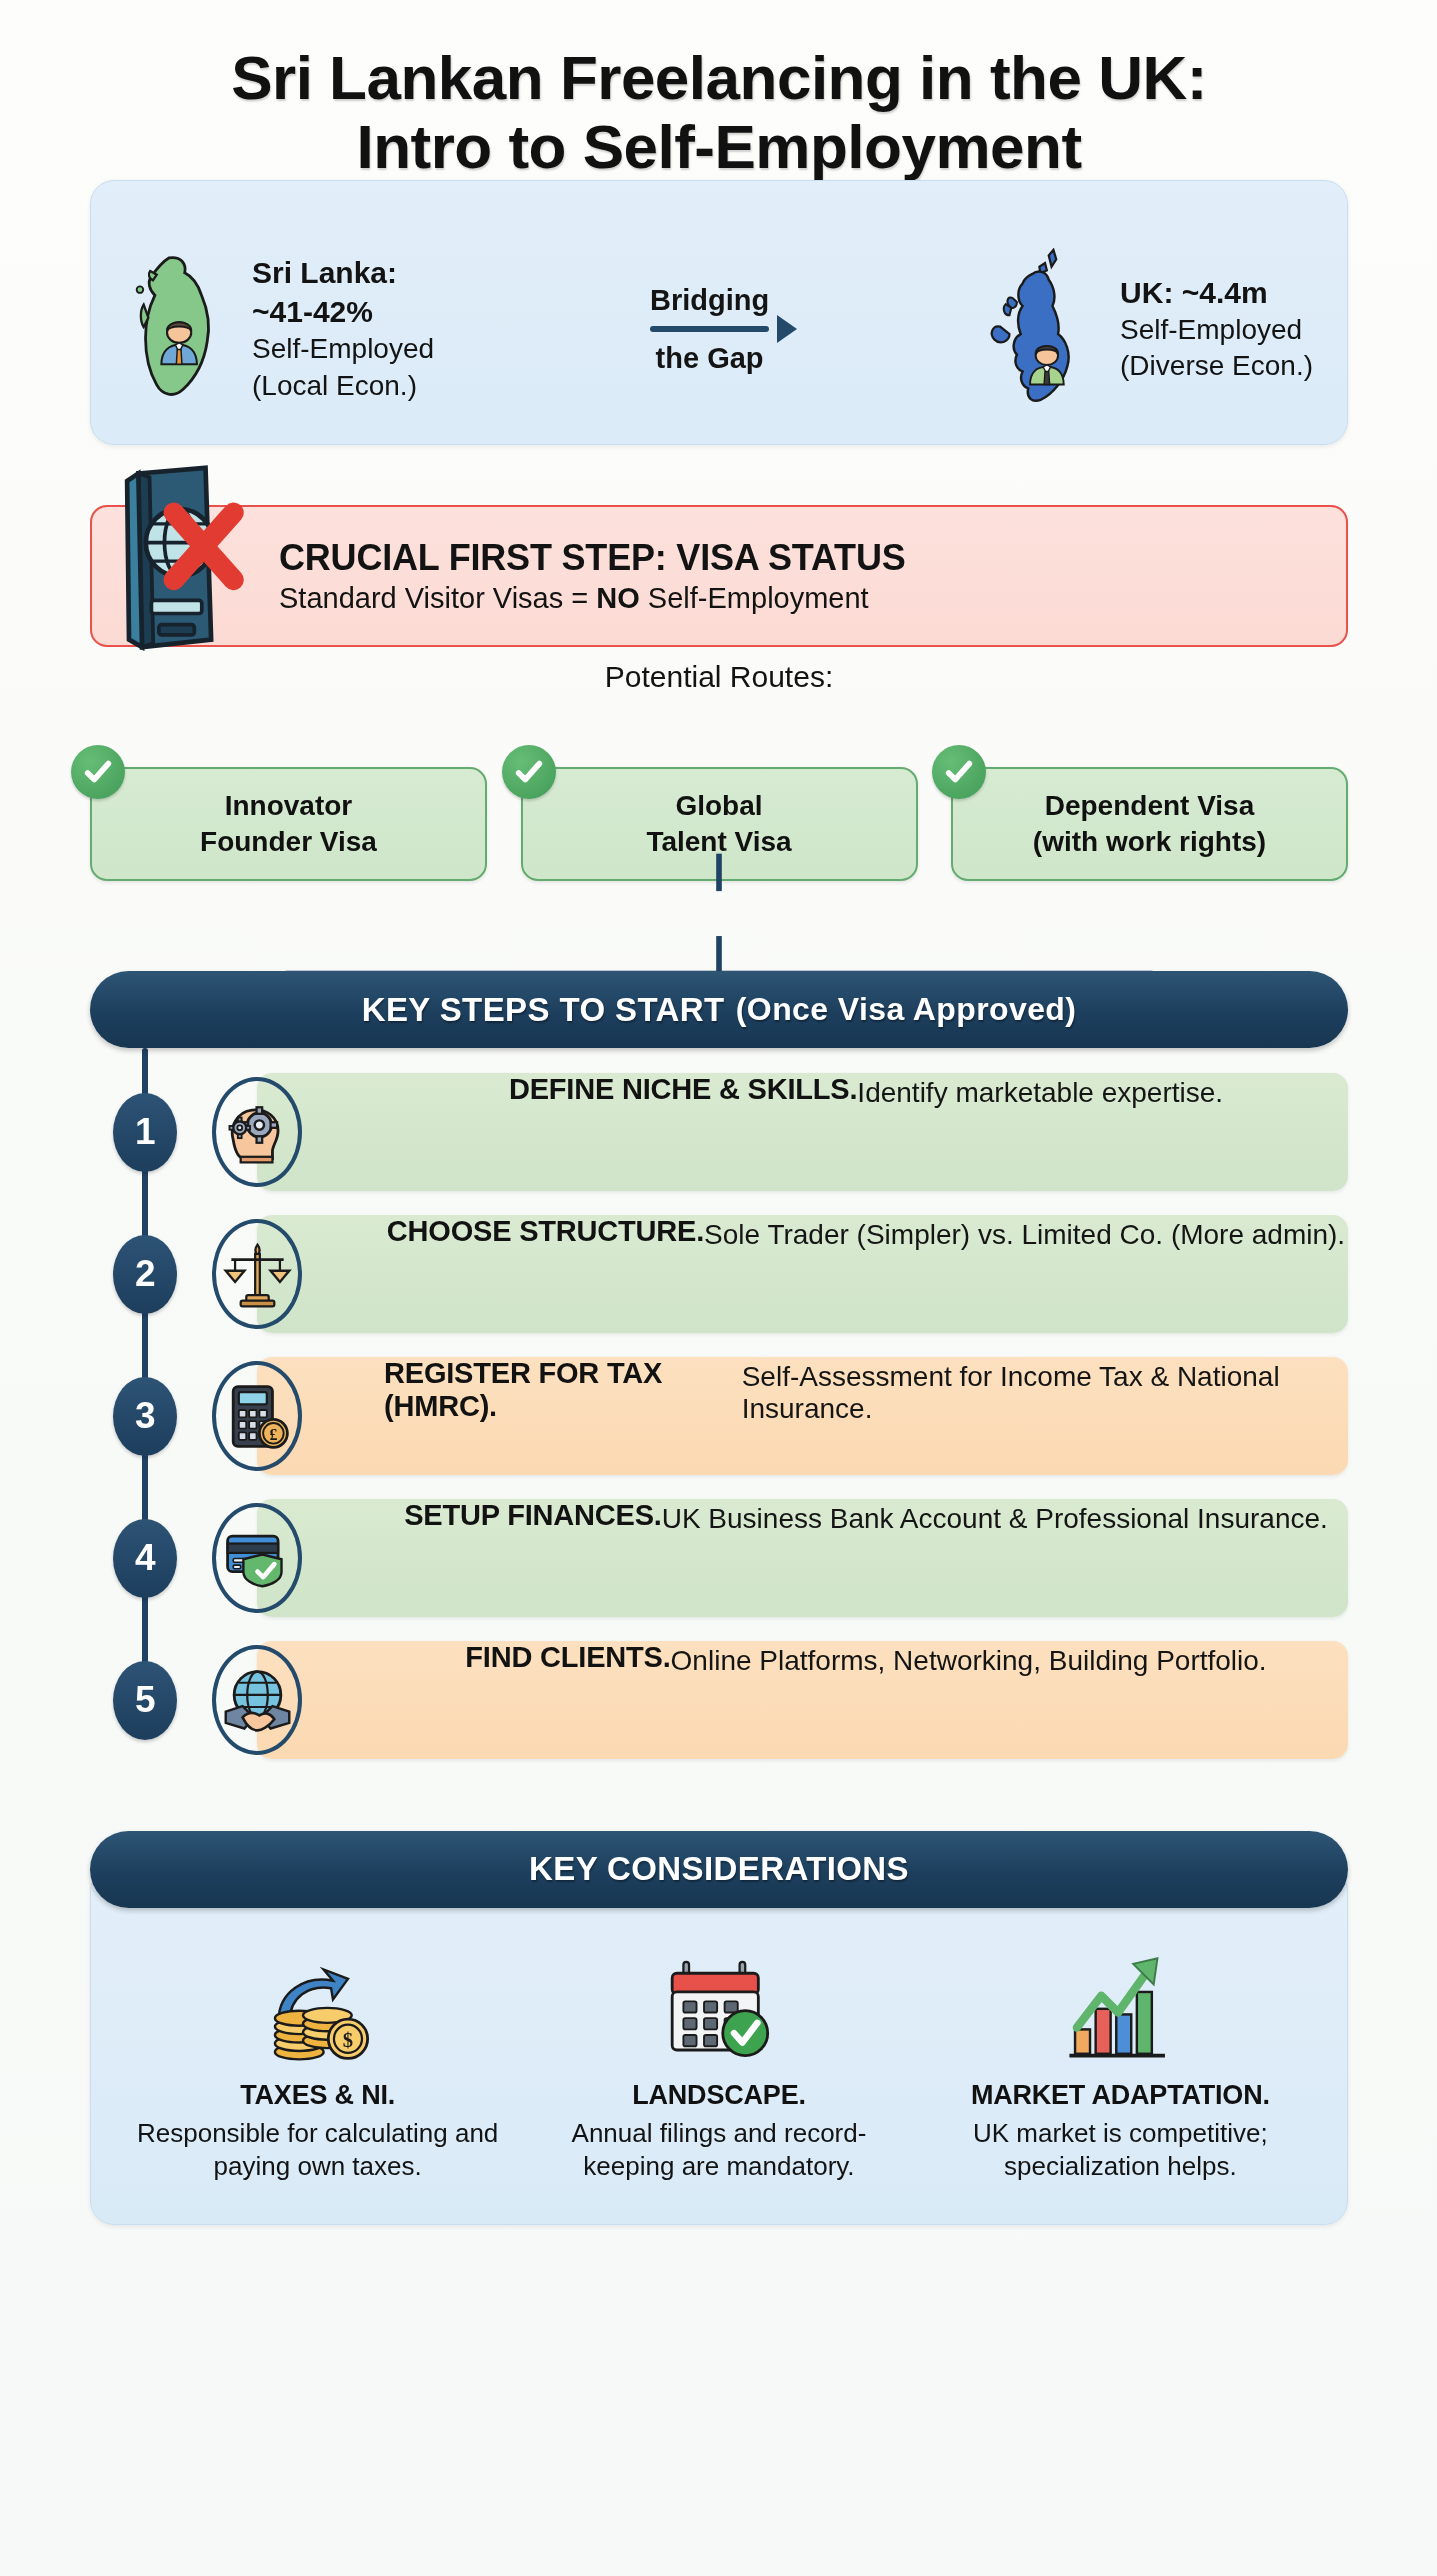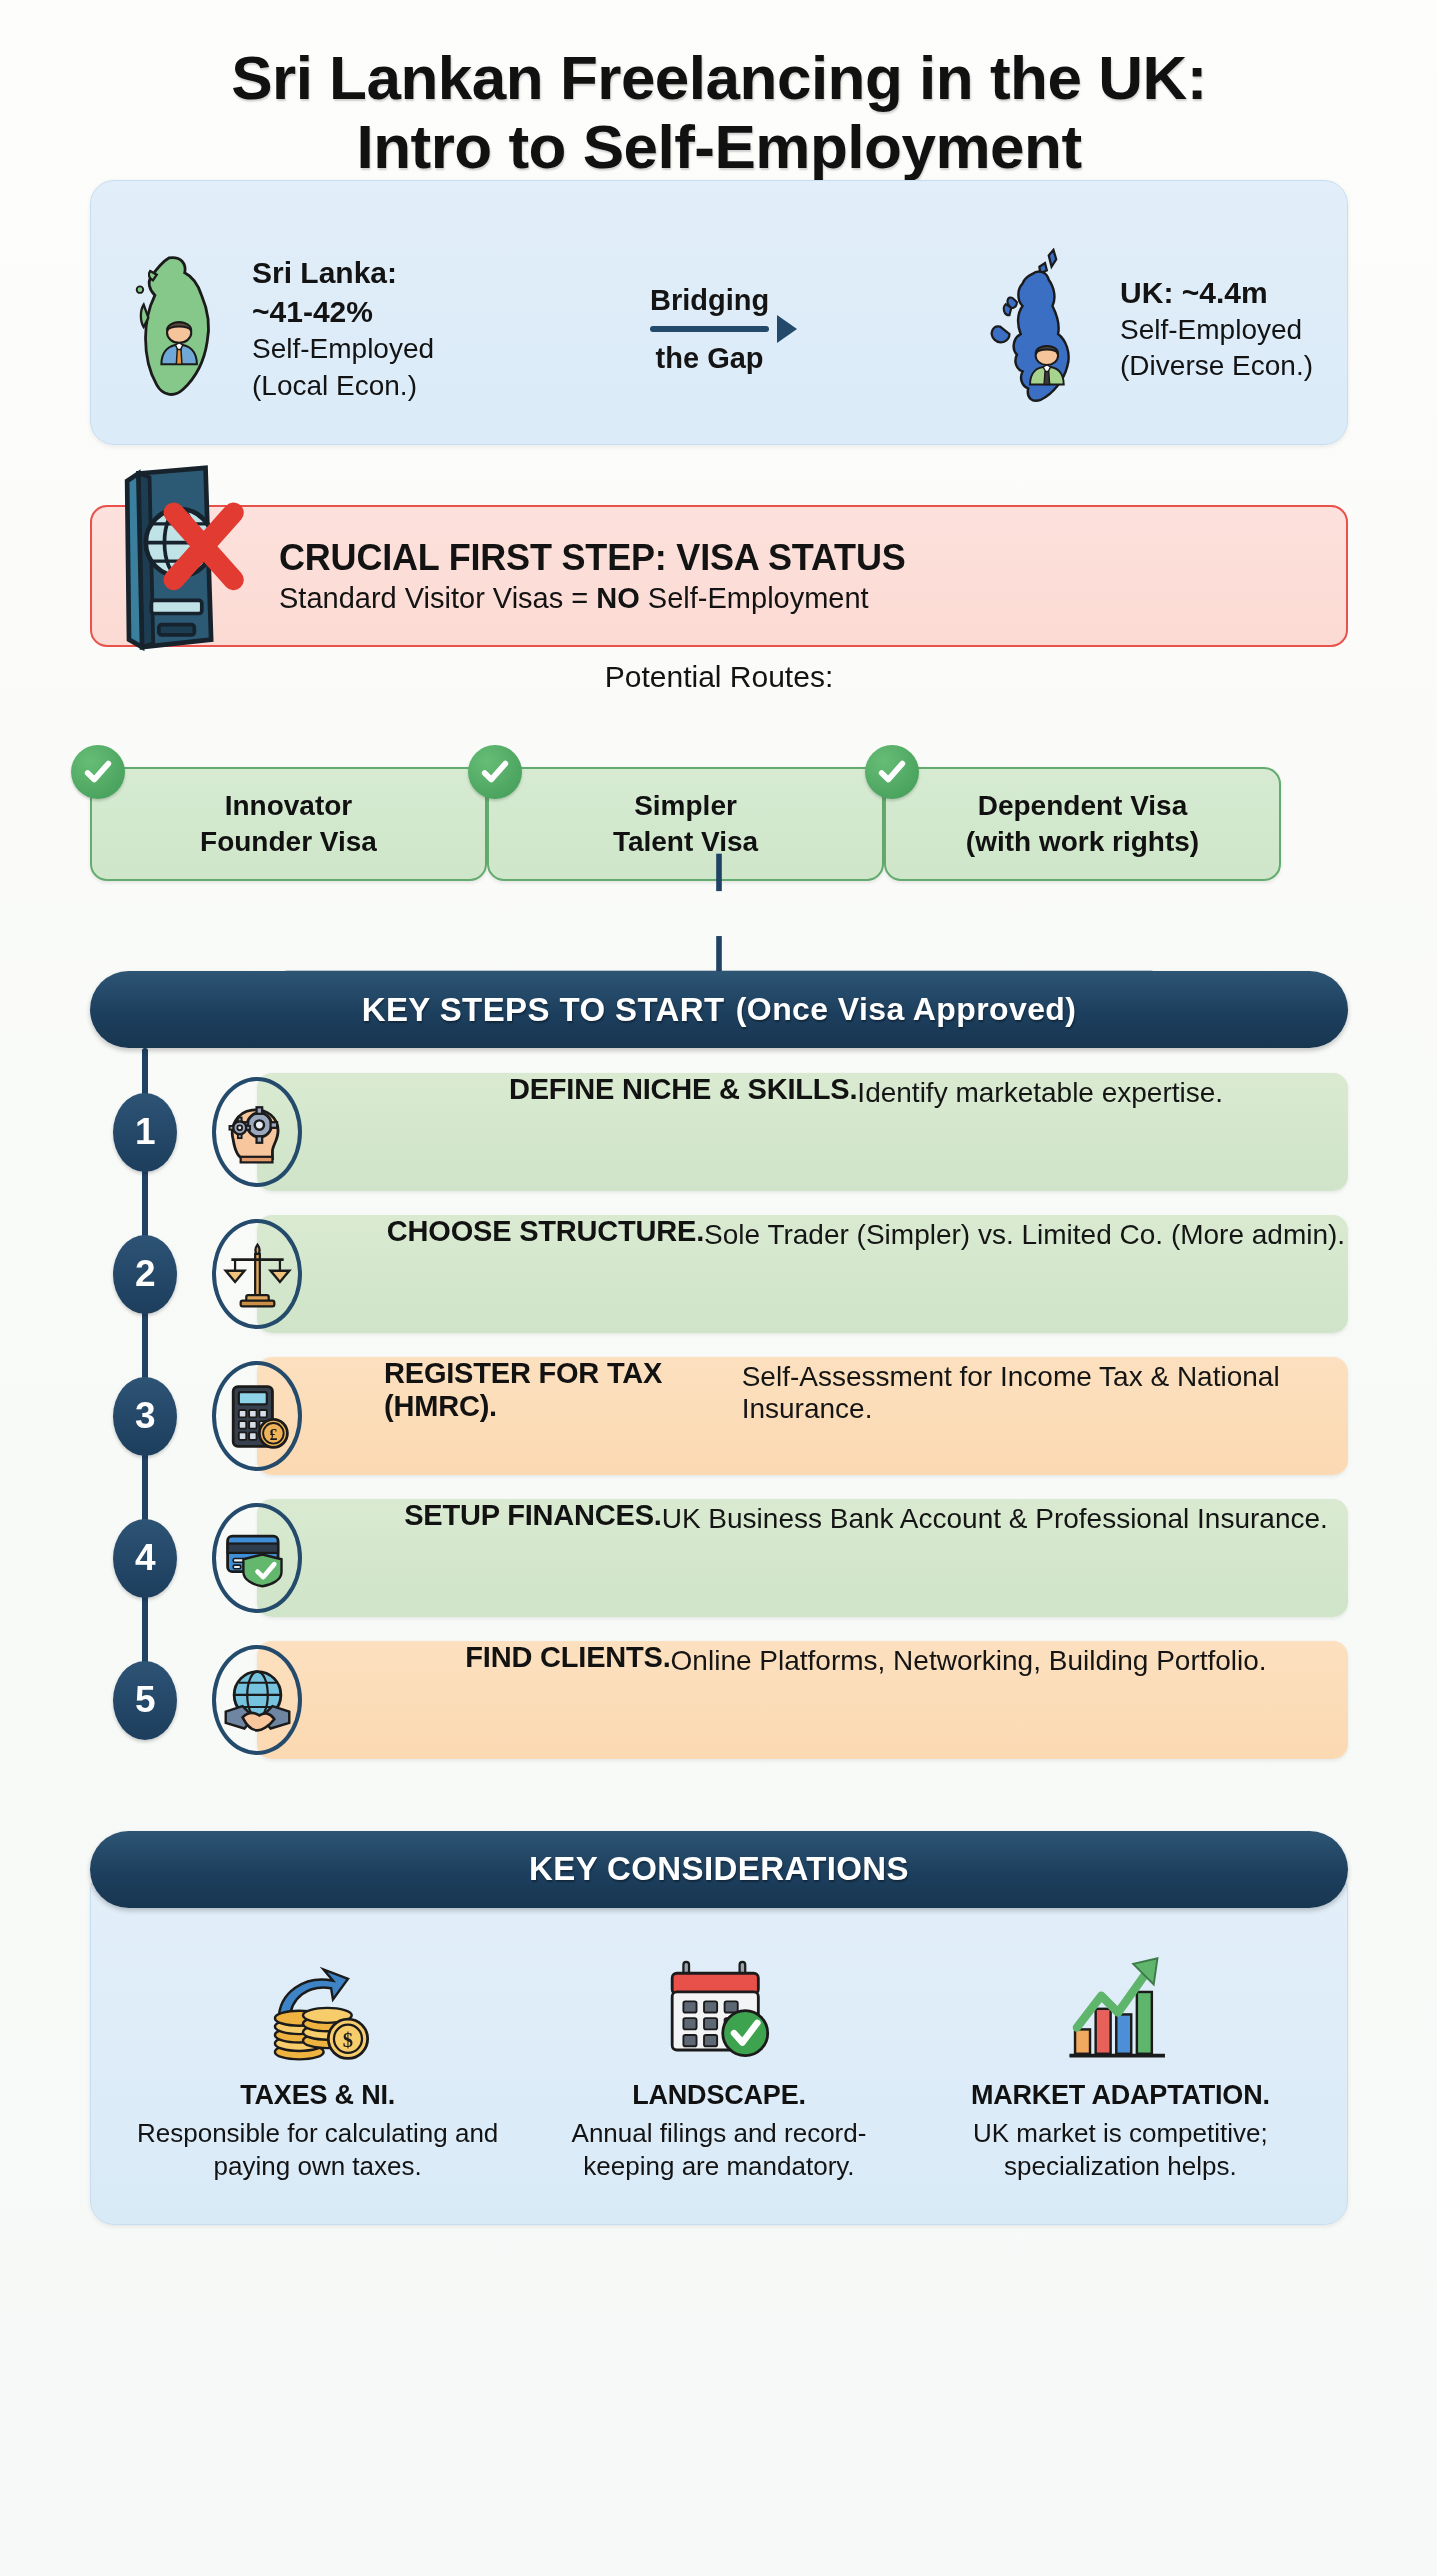--- a/index.html
+++ b/index.html
@@ -115,21 +115,21 @@
   
   .routes-label {
     text-align: center;
     font-size: 30px;
     font-weight: normal;
     color: #131313;
     margin-top: 22.5px;
   }
   .routes-row {
     display: flex;
-    justify-content: flex-start;
+    justify-content: space-between;
     margin-top: 73px;
     position: relative;
   }
   .route-card {
     width: 393px;
     height: 110px;
     background: linear-gradient(180deg, #d6ebd2 0%, #cfe6ca 100%);
     border: 2.8px solid #64ab6f;
     border-radius: 17px;
     display: flex;
@@ -349,21 +349,21 @@
       </span>
     </div>
 
     <div class="route-card">
       <span class="check-badge">
         <svg width="32" height="32" viewBox="0 0 34 34">
             <path d="M6 18 L13 25 L28 8" stroke="#ffffff" stroke-width="6" fill="none" stroke-linecap="round" stroke-linejoin="round"></path>
           </svg>
       </span>
       <span class="rtxt">
-        <span>Simpler</span><br>
+        <span>Global</span><br>
         <span>Talent Visa</span>
       </span>
     </div>
 
     <div class="route-card">
       <span class="check-badge">
         <svg width="32" height="32" viewBox="0 0 34 34">
             <path d="M6 18 L13 25 L28 8" stroke="#ffffff" stroke-width="6" fill="none" stroke-linecap="round" stroke-linejoin="round"></path>
           </svg>
       </span>

